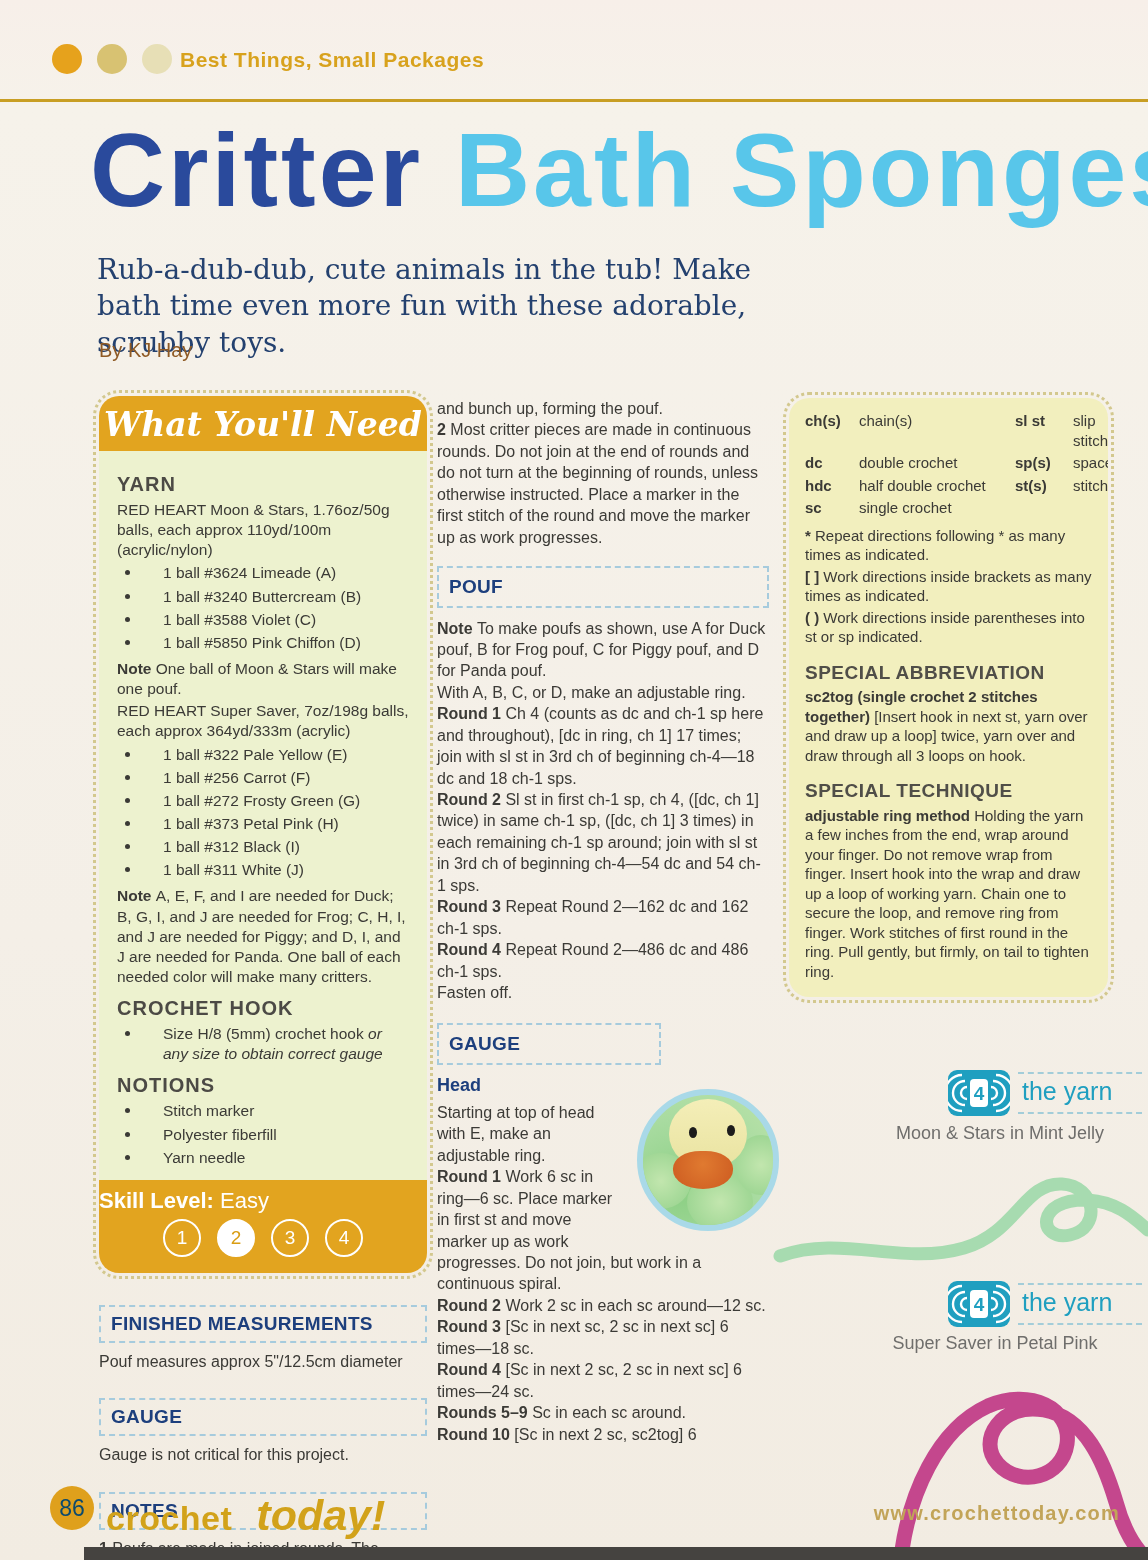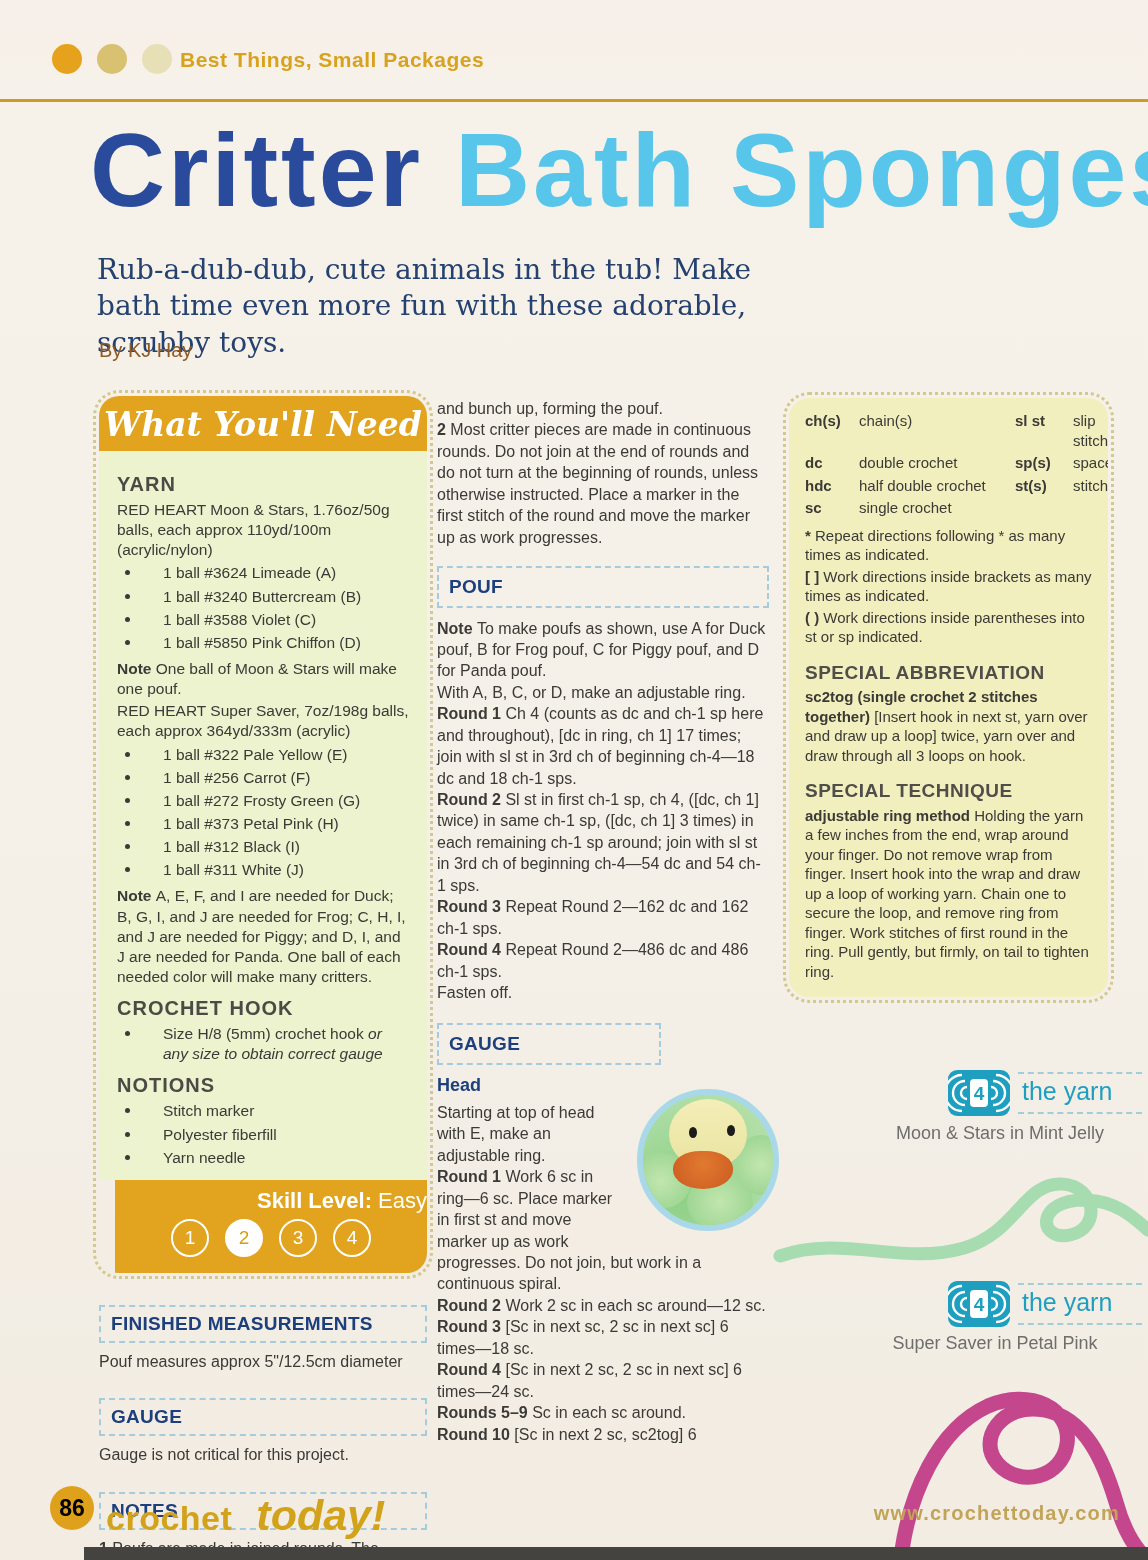--- a/index.html
+++ b/index.html
@@ -30,21 +30,21 @@
   .gold-head{background:#e2a41f;color:#fff;text-align:center;font-family:"DejaVu Serif",serif;
              font-style:italic;font-weight:bold;font-size:33px;padding:9px 0 7px;}
   .need-body{background:#edf2cf;padding:12px 18px 6px;font-size:15.5px;line-height:1.3;}
   .sub-head{font-size:20px;font-weight:bold;letter-spacing:1px;color:#4c4a45;margin:8px 0 3px;}
   .need-body p{margin:2px 0;}
   .bullets{list-style:none;margin:3px 0 6px;padding:0;}
   .bullets li{position:relative;padding-left:46px;margin:3px 0;}
   .bullets li::before{content:"";position:absolute;left:8px;top:7px;width:5px;height:5px;border-radius:50%;background:#3b3a36;}
   .lead{font-weight:bold;}
   .it{font-style:italic;}
-  .need-foot{background:#e2a41f;color:#fff;text-align:right;padding:8px 0 16px;margin-left:16px;}
+  .need-foot{background:#e2a41f;color:#fff;text-align:left;padding:8px 0 16px;}
   .skill-line{font-size:22px;}
   .skill-circles{display:flex;justify-content:center;gap:16px;margin-top:5px;}
   .circ{width:34px;height:34px;border-radius:50%;border:2px solid #fff;color:#fff;display:flex;
         align-items:center;justify-content:center;font-size:19px;}
   .circ.active{background:#fff;color:#d99d14;border-color:#fff;}
 
   
   .dash-head{border:2px dashed #a6cbdd;color:#1d3f7d;font-weight:bold;font-size:19px;
              letter-spacing:.3px;padding:6px 10px;margin:26px 0 8px;}
   .sec-body p{font-size:16px;line-height:1.35;margin:6px 0 0;}
@@ -76,21 +76,21 @@
               background:radial-gradient(circle at 30% 75%,#8ccf84,#a8dba0 55%,#bce3aa);}
   .duck-lump{position:absolute;border-radius:50%;background:radial-gradient(circle,#c2e6ae,#93d18b);}
   .duck-head{position:absolute;left:26px;top:4px;width:78px;height:70px;border-radius:50%;
              background:linear-gradient(180deg,#f4eeb8,#e9e3a0);}
   .duck-eye{position:absolute;width:8px;height:11px;border-radius:50%;background:#1c1c1c;}
   .duck-beak{position:absolute;left:30px;top:56px;width:60px;height:38px;border-radius:50% 50% 55% 55%;
              background:radial-gradient(circle at 50% 35%,#e07a30,#cc5a20);}
 
   
   .page-circle{position:absolute;left:50px;top:1486px;width:44px;height:44px;border-radius:50%;
-               background:#dfa01c;color:#000000;font-size:23px;font-weight:bold;display:flex;
+               background:#dfa01c;color:#0c4a6e;font-size:23px;font-weight:normal;display:flex;
                align-items:center;justify-content:center;}
   .logo{position:absolute;left:106px;top:1491px;color:#d2a21a;white-space:nowrap;}
   .logo .l1{font-size:34px;font-weight:bold;letter-spacing:.5px;}
   .logo .l2{font-family:Liberation Sans, sans-serif;font-style:italic;font-weight:bold;font-size:43px;margin-left:24px;}
   .site-url{position:absolute;right:28px;top:1502px;font-size:20px;font-weight:bold;
             color:#c2a458;letter-spacing:1.2px;}
   .bottom-strip{position:absolute;left:84px;right:0;bottom:0;height:13px;background:#454340;}
 </style>
 </head>
 <body>

